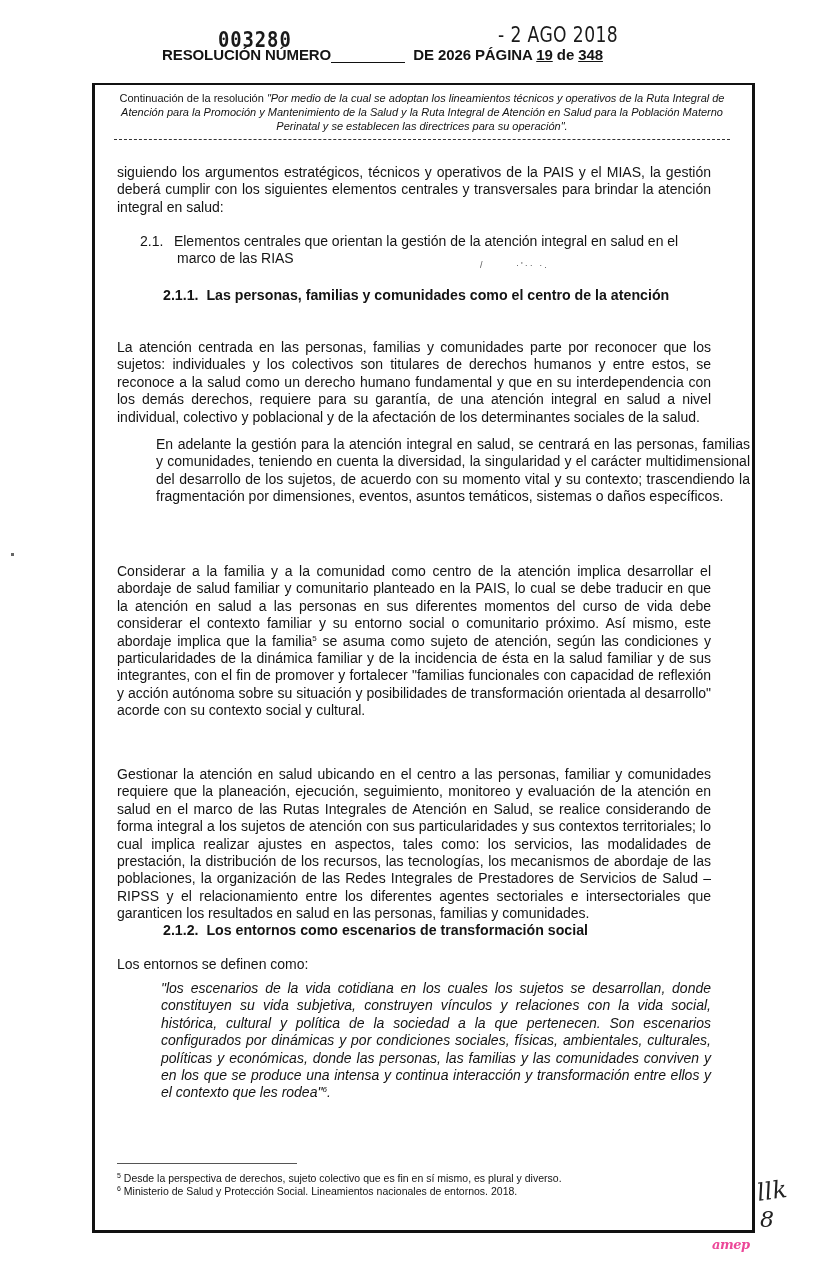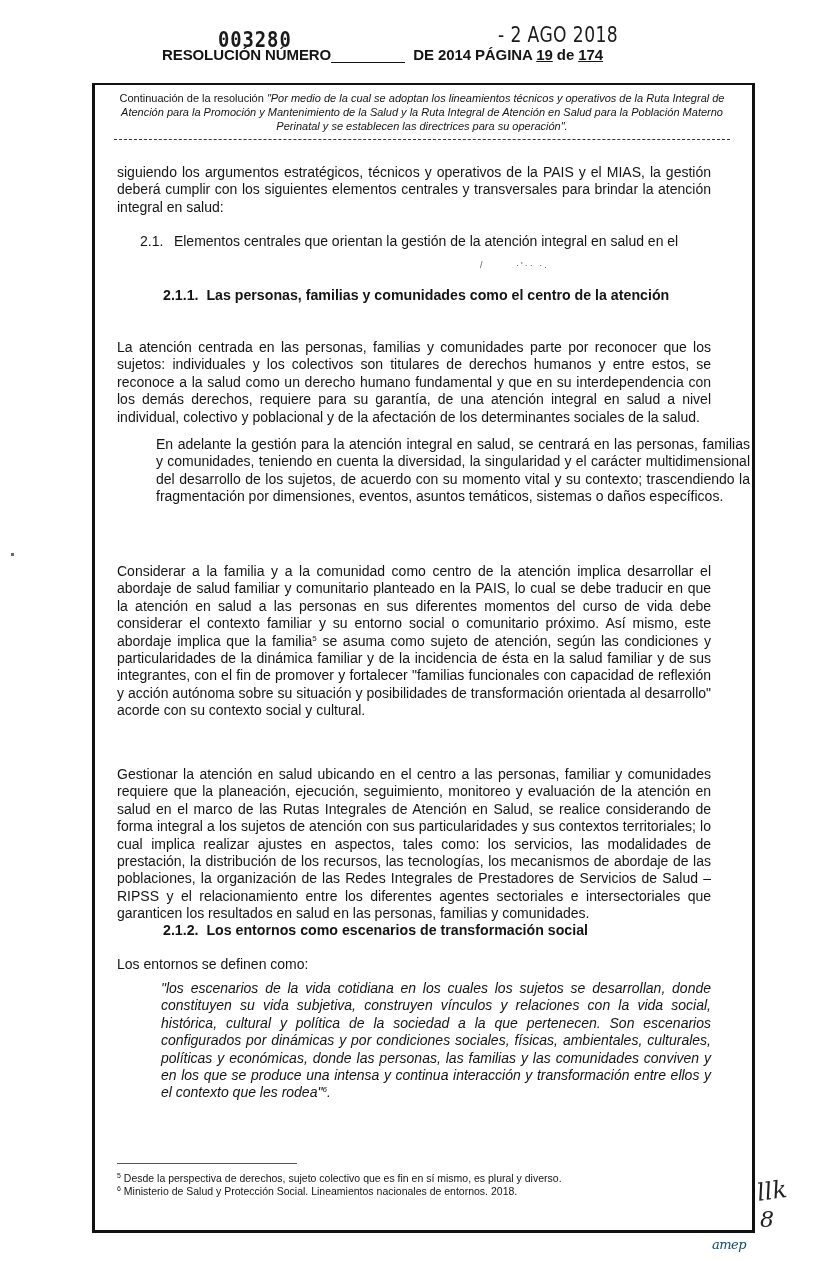--- a/index.html
+++ b/index.html
@@ -49,50 +49,51 @@
   .fn1 { top: 1172px; }
   .fn2 { top: 1185px; }
   .fn sup { font-size: 7px; vertical-align: 4px; }
 
   .margin-dot { position: absolute; left: 11px; top: 553px; width: 3px; height: 3px; background: #666; }
   .hand1 { position: absolute; left: 757px; top: 1177px; font-size: 24px; font-style: italic;
            font-family: "DejaVu Serif", serif; color: #222; transform: rotate(-8deg); }
   .hand2 { position: absolute; left: 760px; top: 1207px; font-size: 22px; font-family: "DejaVu Serif", serif;
            color: #222; font-style: italic; }
   .hand3 { position: absolute; left: 712px; top: 1237px; font-size: 13px; font-style: italic;
-           font-family: "DejaVu Serif", serif; font-weight: normal; color: #0c4a6e; letter-spacing: -0.5px; }
+           font-family: "DejaVu Serif", serif; font-weight: bold; color: #ec4899; letter-spacing: -0.5px; }
   .ticks { position: absolute; left: 480px; top: 260px; font-size: 9px; color: #555; letter-spacing: 2px; }
 </style>
 </head>
 <body>
 
 <div class="hdr">
   <div class="stamp-date">- 2 AGO 2018</div>
   <div class="stamp-num">003280</div>
   <div class="hdr-line">
     <span>RESOLUCIÓN NÚMERO</span><span class="num-blank"></span>
-    <span>DE 2014 PÁGINA</span>
+    <span>DE 2026 PÁGINA</span>
     <span class="u">19</span>
     <span>de</span>
-    <span class="u">174</span>
+    <span class="u">348</span>
   </div>
 </div>
 
 <div class="frame"></div>
 
 <div class="cont">
   <span>Continuación de la resolución </span><i>"Por medio de la cual se adoptan los lineamientos técnicos y operativos de la Ruta Integral de Atención para la Promoción y Mantenimiento de la Salud y la Ruta Integral de Atención en Salud para la Población Materno Perinatal y se establecen las directrices para su operación".</i>
 </div>
 <div class="dash"></div>
 
 <div class="body-text p1">siguiendo los argumentos estratégicos, técnicos y operativos de la PAIS y el MIAS, la gestión deberá cumplir con los siguientes elementos centrales y transversales para brindar la atención integral en salud:</div>
 
 <div class="h21">
   <span class="lbl">2.1.</span>
   <span>Elementos centrales que orientan la gestión de la atención integral en salud en el</span>
+  <span class="rest">marco de las RIAS</span>
 </div>
 <div class="ticks">/ &nbsp;&nbsp;&nbsp;&nbsp;&nbsp; ·'·· ·.</div>
 
 <div class="h211">
   <span>2.1.1.</span>&nbsp;
   <span>Las personas, familias y comunidades como el centro de la atención</span>
 </div>
 
 <div class="body-text p2">La atención centrada en las personas, familias y comunidades parte por reconocer que los sujetos: individuales y los colectivos son titulares de derechos humanos y entre estos, se reconoce a la salud como un derecho humano fundamental y que en su interdependencia con los demás derechos, requiere para su garantía, de una atención integral en salud a nivel individual, colectivo y poblacional y de la afectación de los determinantes sociales de la salud.</div>
 <div class="body-text p3">En adelante la gestión para la atención integral en salud, se centrará en las personas, familias y comunidades, teniendo en cuenta la diversidad, la singularidad y el carácter multidimensional del desarrollo de los sujetos, de acuerdo con su momento vital y su contexto; trascendiendo la fragmentación por dimensiones, eventos, asuntos temáticos, sistemas o daños específicos.</div>

